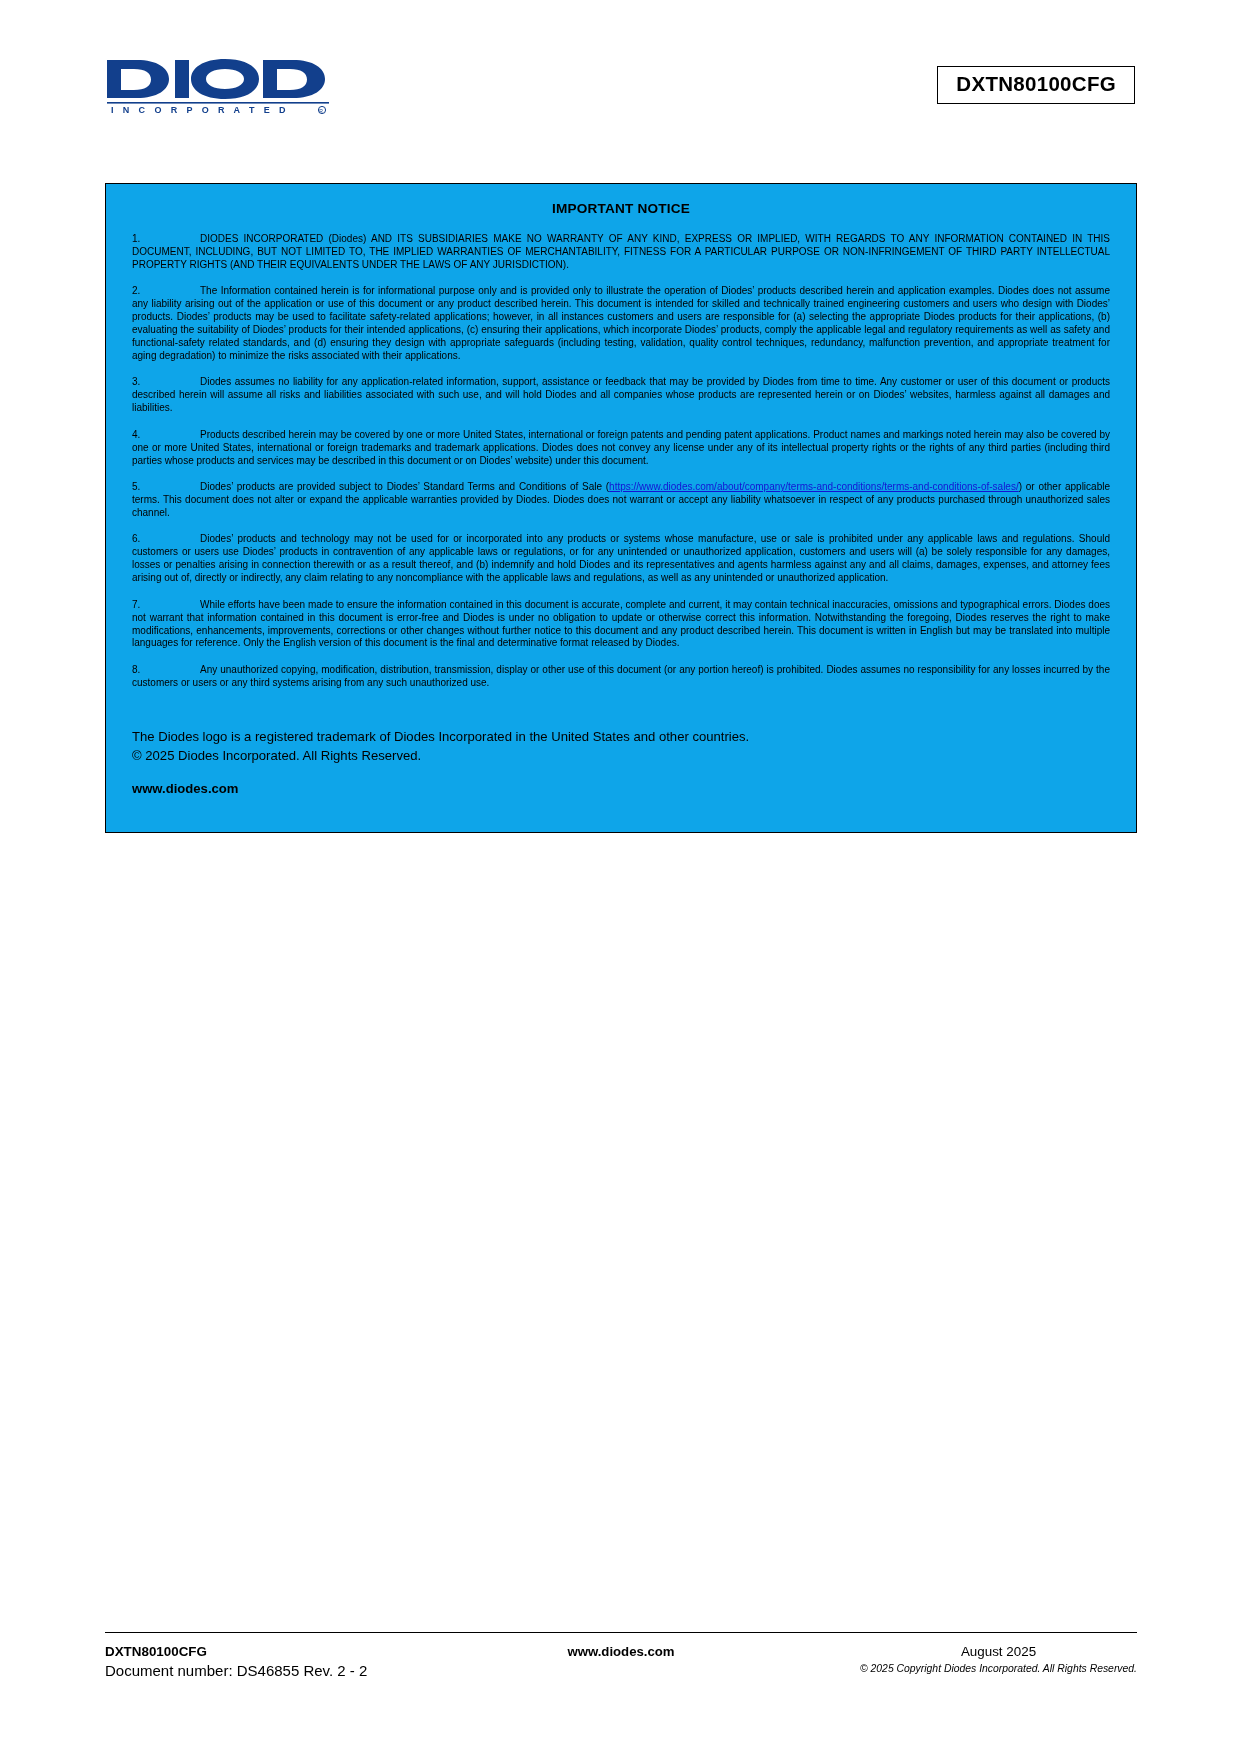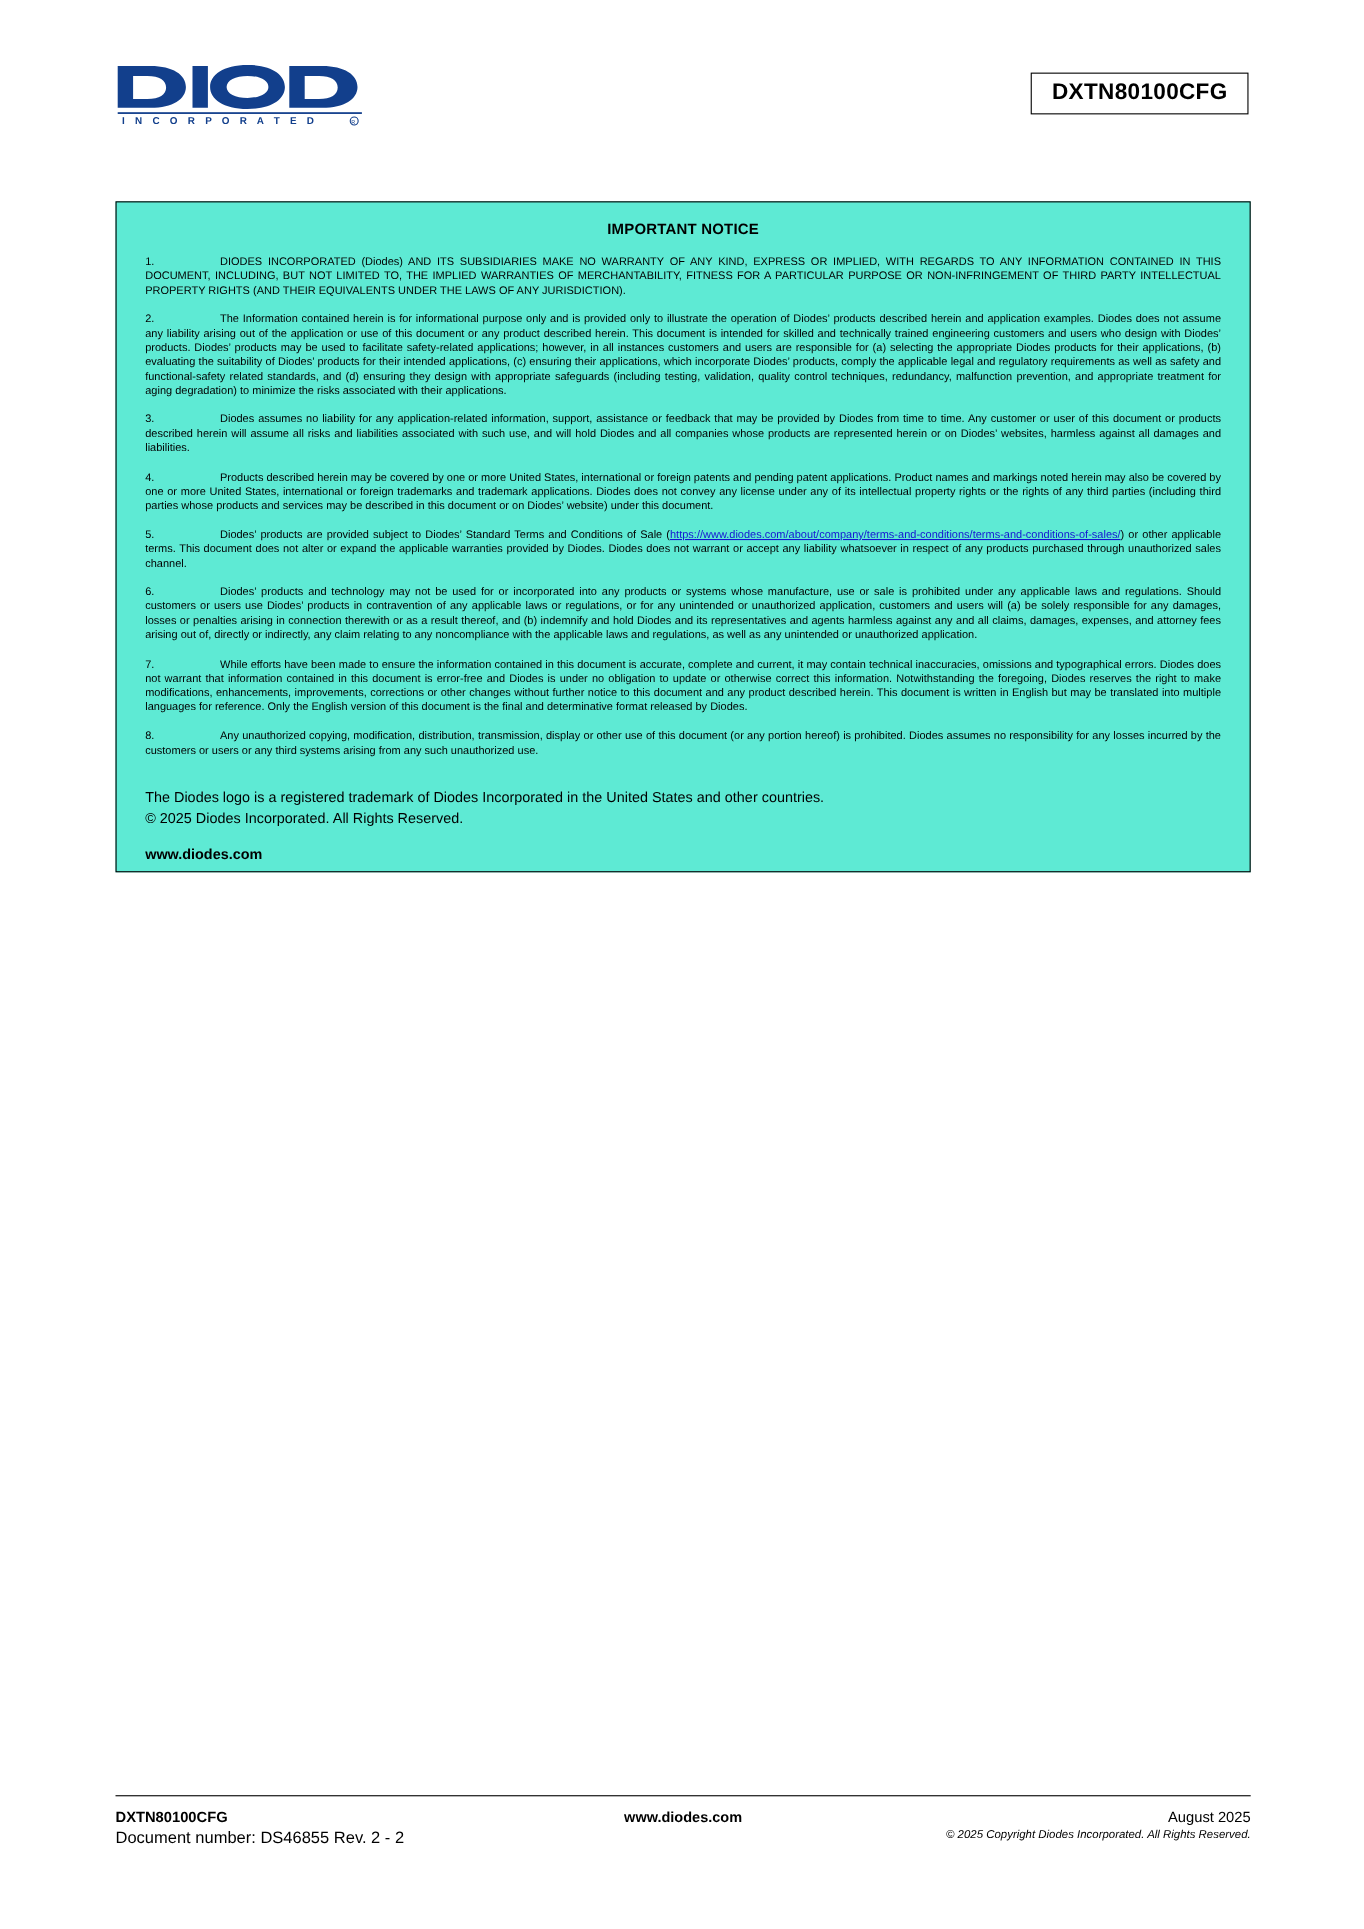--- a/index.html
+++ b/index.html
@@ -53,22 +53,22 @@
   }
 
   
   .notice {
     position: absolute;
     left: 105px;
     top: 183px;
     width: 1032px;
     border: 1.3px solid #000;
     box-sizing: border-box;
-    padding: 17px 26px 8px 26px;
-    background: #5eead4;
+    padding: 17px 26px 36px 26px;
+    background: #0ea5e9;
   }
   .notice-title {
     text-align: center;
     font-size: 13.6px;
     font-weight: bold;
     margin: 0 0 17px 0;
     letter-spacing: 0.2px;
   }
   p.clause {
     font-size: 10px;
@@ -81,21 +81,21 @@
     min-width: 68px;
   }
   a.link {
     color: #1414d2;
     text-decoration: underline;
     word-break: break-all;
   }
   .trademark {
     font-size: 13.1px;
     line-height: 1.44;
-    margin: 26px 0 0 0;
+    margin: 38px 0 0 0;
   }
   .website {
     font-size: 13.1px;
     font-weight: bold;
     margin: 16px 0 0 0;
   }
 
   
   .footer {
     position: absolute;
@@ -127,21 +127,21 @@
     text-align: center;
   }
   .footer-center .fc1 { font-size: 12.6px; font-weight: bold; }
   .footer-center .fc2 { font-size: 13.2px; font-weight: bold; margin-top: 2px; }
   .footer-right {
     position: absolute;
     right: 0;
     top: 12px;
     text-align: right;
   }
-  .footer-right .fr1 { font-size: 13.4px; }
+  .footer-right .fr1 { font-size: 13.4px; text-align: center; }
   .footer-right .fr2 { font-size: 10.4px; font-style: italic; margin-top: 4px; }
 </style>
 </head>
 <body>
 
 <div class="page">
 
   <div class="header">
     <div class="logo">
       <svg width="225" height="58" viewBox="0 0 225 58" xmlns="http://www.w3.org/2000/svg">

